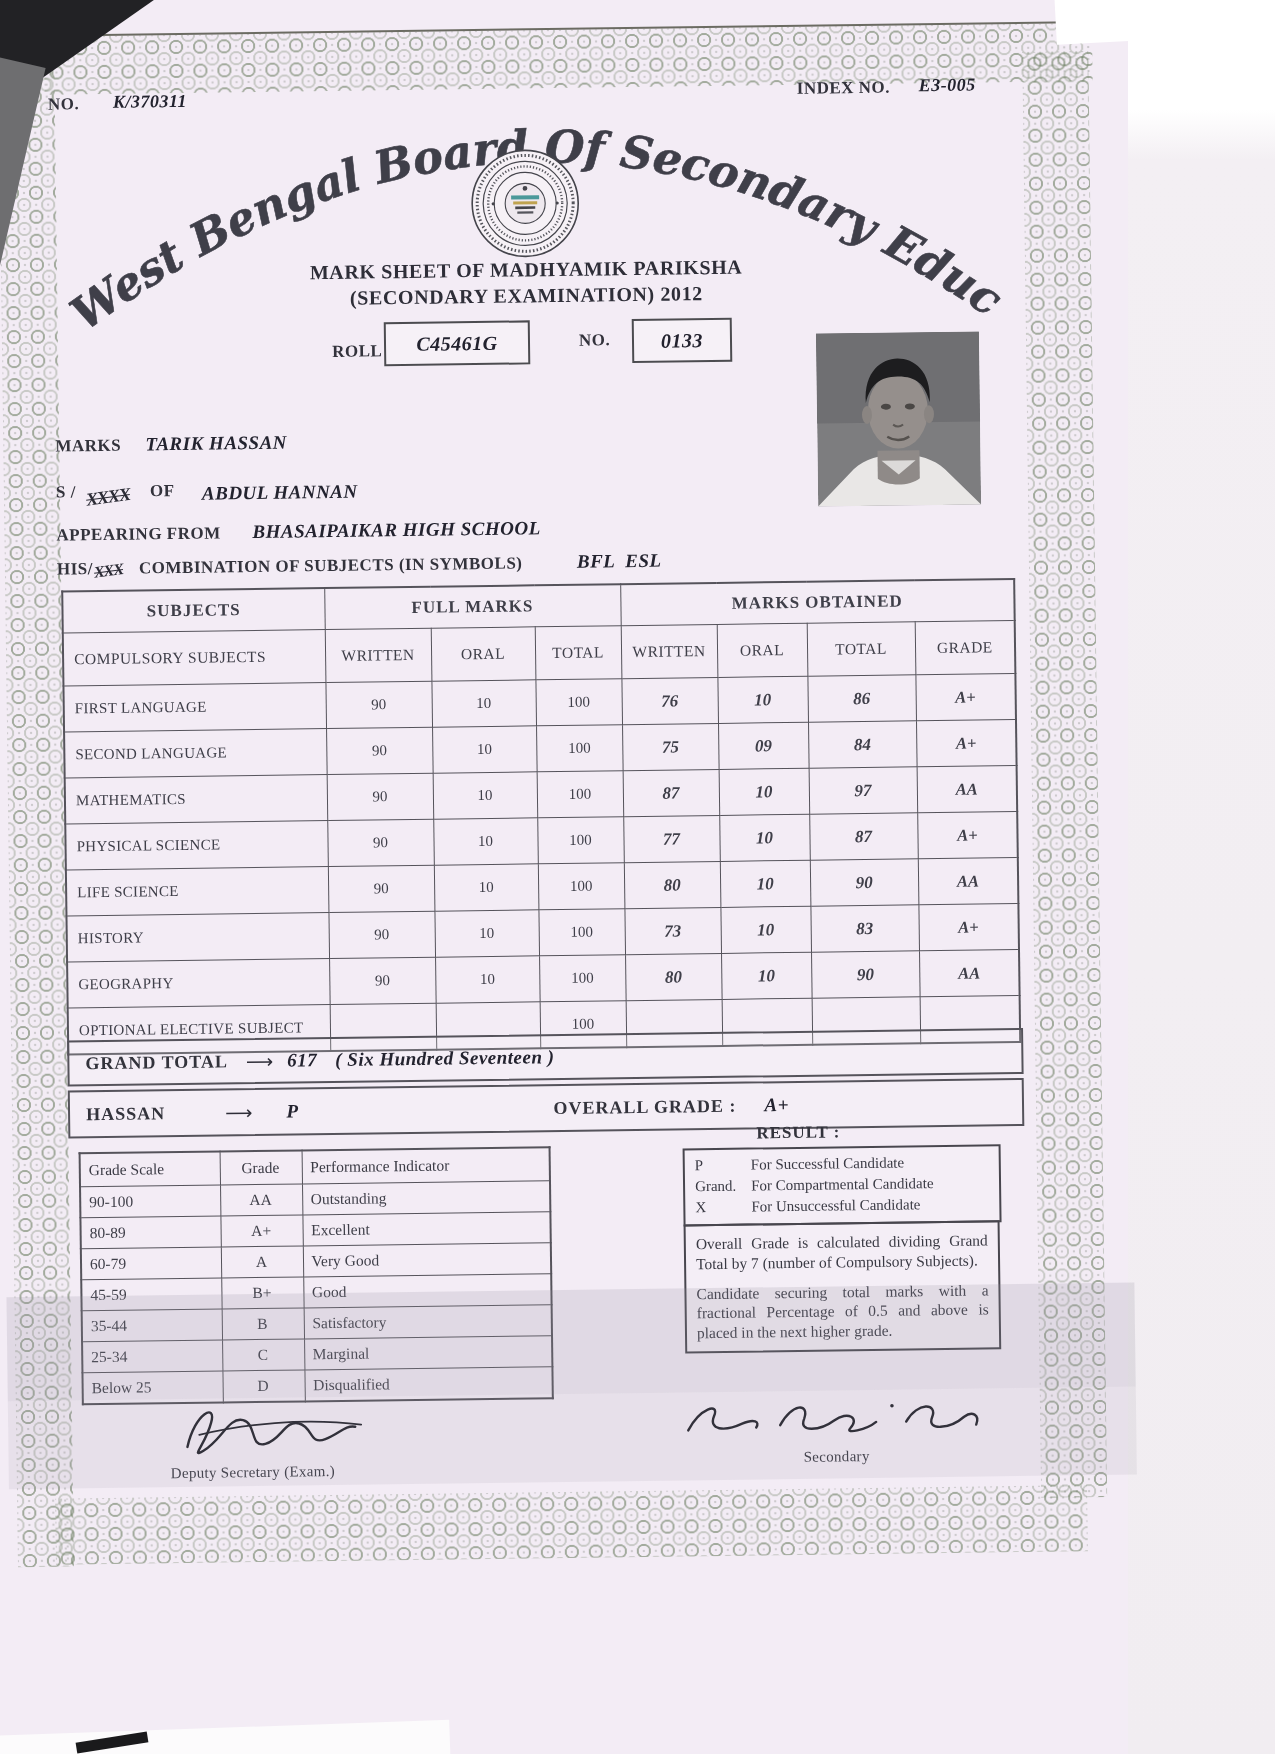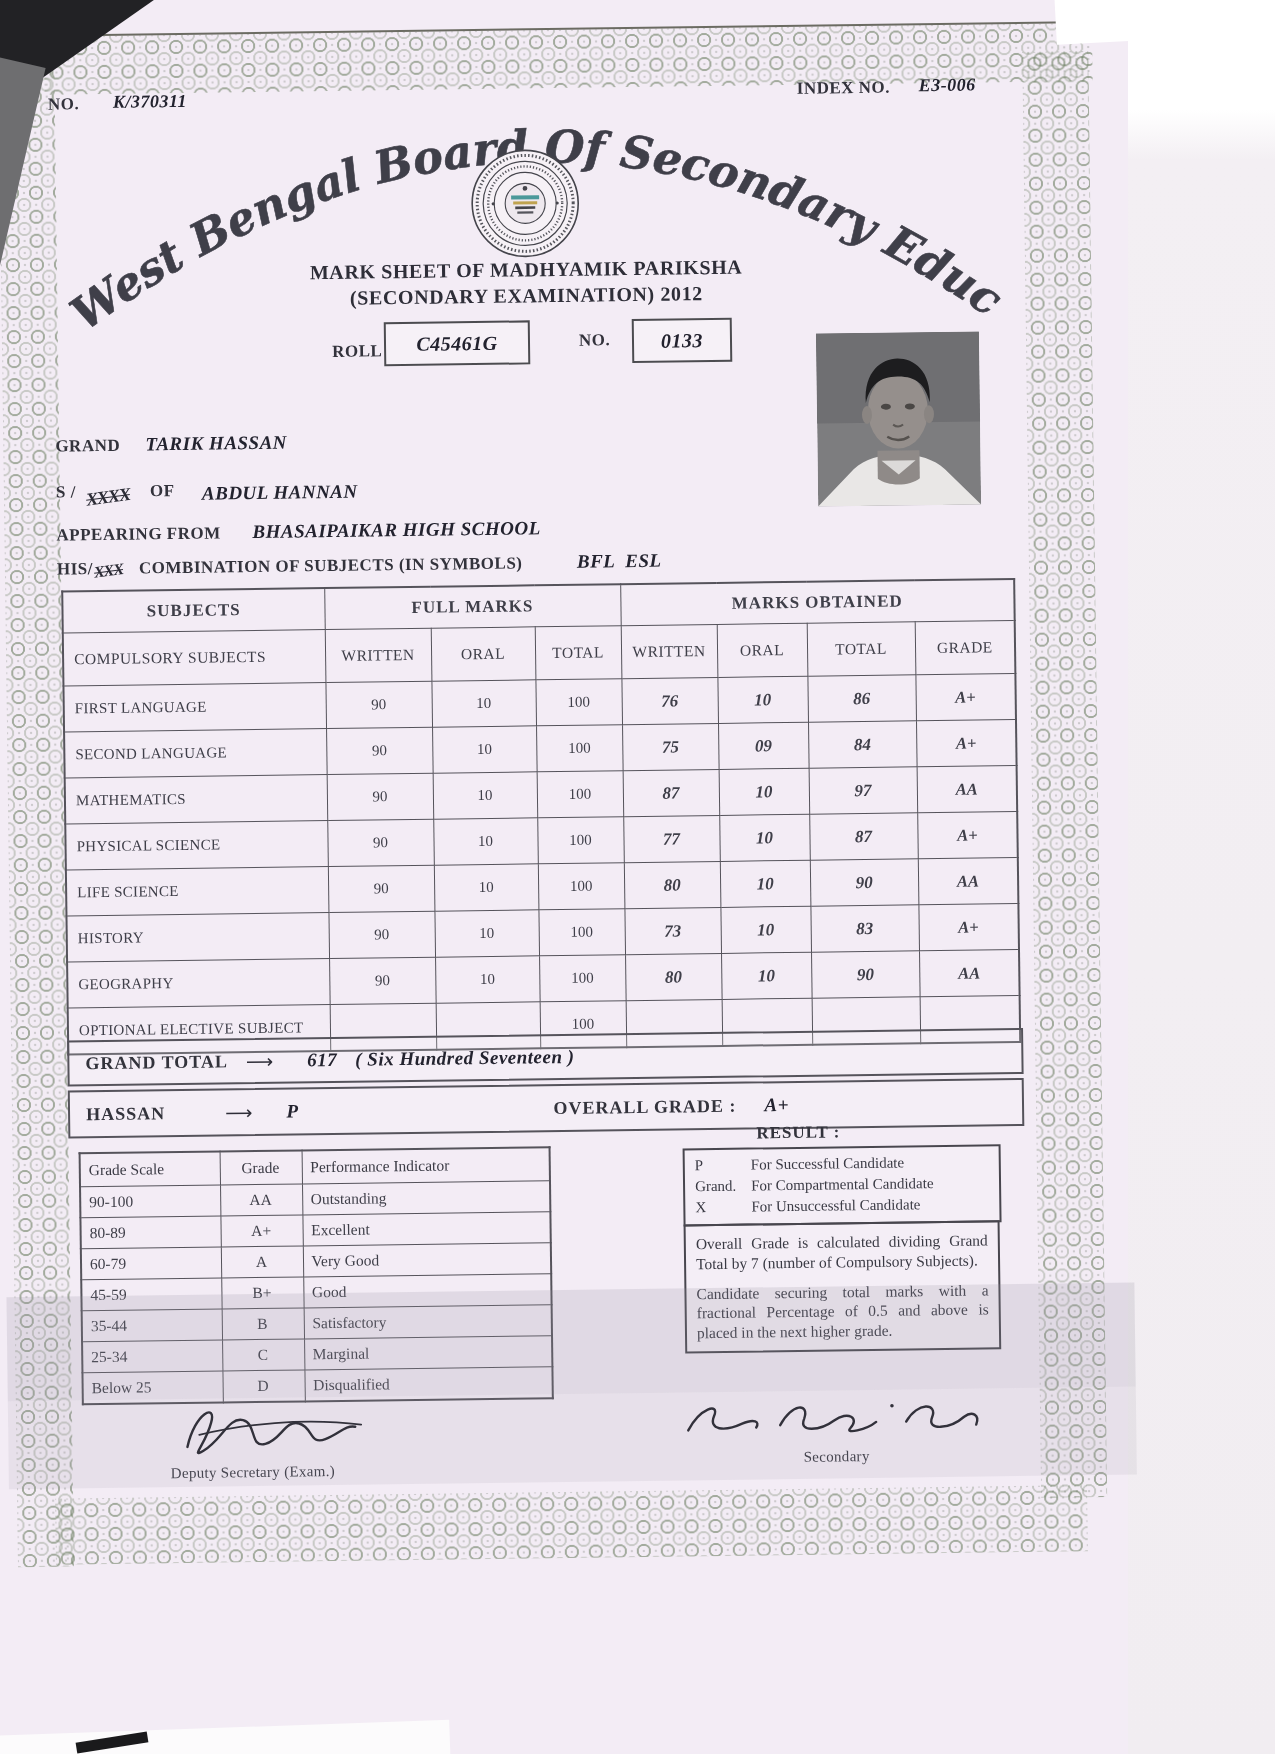--- a/index.html
+++ b/index.html
@@ -91,21 +91,21 @@
   <div class="content">
 
     <div class="lace lace-top"></div>
     <div class="lace lace-bottom"></div>
     <div class="lace lace-left"></div>
     <div class="lace lace-right"></div>
 
     <span class="abs lbl" style="left:57px;top:88px;">NO.</span>
     <span class="abs stamp" style="left:122px;top:86px;font-size:18px;">K/370311</span>
     <span class="abs lbl" style="left:806px;top:82px;">INDEX NO.</span>
-    <span class="abs stamp" style="left:928px;top:80px;font-size:18px;">E3-006</span>
+    <span class="abs stamp" style="left:928px;top:80px;font-size:18px;">E3-005</span>
 
     <svg class="abs" style="left:65px;top:92px;z-index:2;" width="960" height="250" viewBox="0 0 960 250">
       <path id="arcPath" d="M 25,235 Q 480,-95 935,235" fill="none"></path>
       <text font-family="DejaVu Serif, Liberation Serif, serif" font-weight="bold" font-style="italic" font-size="45" fill="#3f3f49" stroke="#3f3f49" stroke-width="0.6" letter-spacing="0">
         <textPath href="#arcPath" startOffset="2">West Bengal Board Of Secondary Education</textPath>
       </text>
     </svg>
 
     <svg class="abs" style="left:478px;top:148px;z-index:3;" width="110" height="110" viewBox="0 0 110 110">
       <circle cx="55" cy="55" r="53" fill="#f6f1f6" stroke="#45454c" stroke-width="1.6"></circle>
@@ -144,21 +144,21 @@
       <path d="M49,70 C47,38 66,26 81,26 C97,26 115,38 113,70 C108,52 100,44 81,44 C63,44 54,52 49,70 Z" fill="#1d1d1f"></path>
       <ellipse cx="50" cy="82" rx="5" ry="9" fill="#8a8582"></ellipse>
       <ellipse cx="112" cy="82" rx="5" ry="9" fill="#8a8582"></ellipse>
       <ellipse cx="69" cy="74" rx="5" ry="3" fill="#4a4745"></ellipse>
       <ellipse cx="93" cy="74" rx="5" ry="3" fill="#4a4745"></ellipse>
       <path d="M76,92 q5,4 10,0" stroke="#5c5855" stroke-width="2" fill="none"></path>
       <path d="M70,104 q11,7 22,0" stroke="#55514e" stroke-width="2.4" fill="none"></path>
       <path d="M64,128 l17,14 17,-14" fill="#dcdad9"></path>
     </svg>
 
-    <span class="abs lbl" style="left:60px;top:430px;">GRAND</span>
+    <span class="abs lbl" style="left:60px;top:430px;">MARKS</span>
     <span class="abs stamp" style="left:150px;top:428px;">TARIK HASSAN</span>
 
     <span class="abs lbl" style="left:60px;top:476px;">S /</span>
     <span class="abs strike" style="left:90px;top:481px;">XXXX</span>
     <span class="abs lbl" style="left:154px;top:476px;">OF</span>
     <span class="abs stamp" style="left:206px;top:478px;">ABDUL HANNAN</span>
 
     <span class="abs lbl" style="left:60px;top:519px;">APPEARING FROM</span>
     <span class="abs stamp" style="left:256px;top:517px;">BHASAIPAIKAR HIGH SCHOOL</span>
 
@@ -275,21 +275,21 @@
           <td class="td-stamp"></td>
           <td class="td-grade"></td>
         </tr>
       </tbody>
         </table>
     </div>
 
     <div class="abs totalrow" style="top:1034px;height:42px;">
       <span class="lbl" style="margin-left:16px;">GRAND TOTAL</span>
       <span class="arrow">⟶</span>
-      <span class="stamp" style="margin-left:20px;">617</span>
+      <span class="stamp" style="">617</span>
       <span class="stamp" style="margin-left:18px;">( Six Hundred Seventeen )</span>
     </div>
 
     <div class="abs totalrow" style="top:1084px;height:44px;">
       <span class="lbl" style="margin-left:16px;">HASSAN</span>
       <span class="arrow" style="margin-left:60px;">⟶</span>
       <span class="stamp" style="margin-left:20px;">P</span>
       <span class="lbl" style="margin-left:255px;">OVERALL GRADE :</span>
       <span class="stamp" style="margin-left:28px;">A+</span>
     </div>

